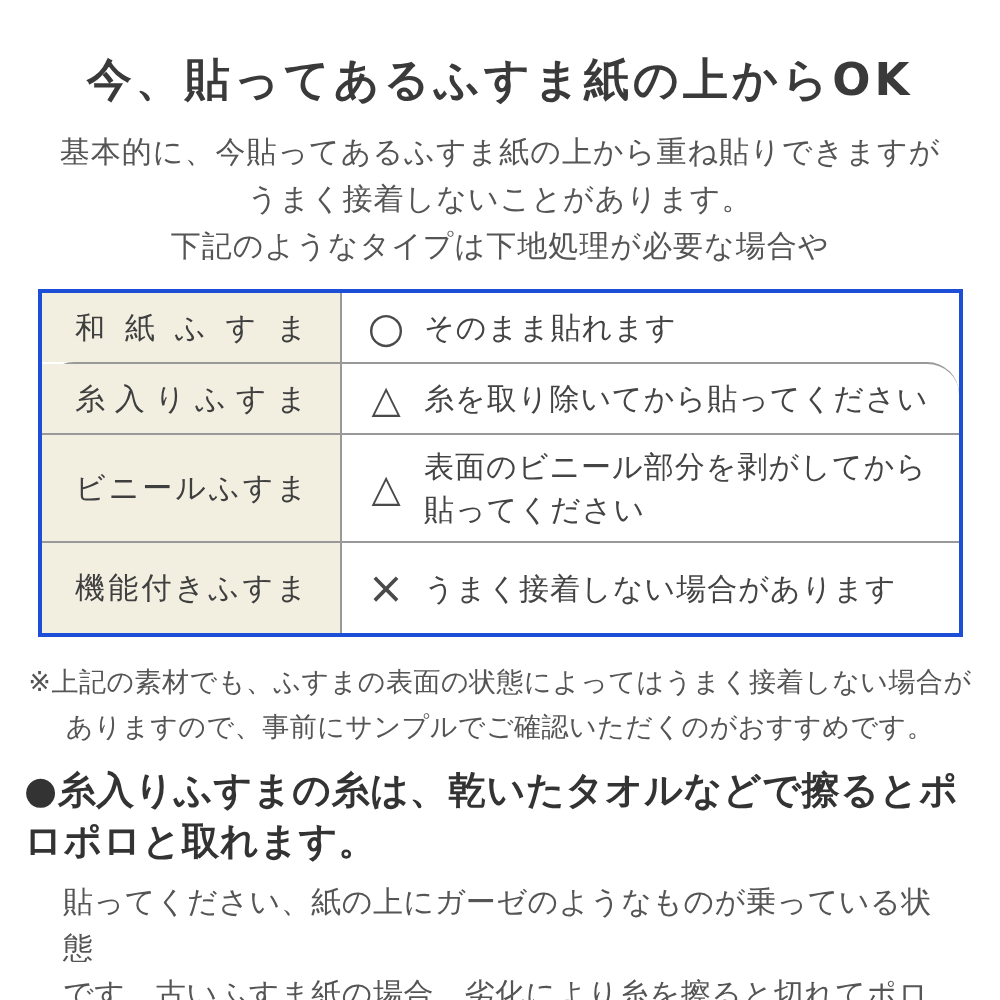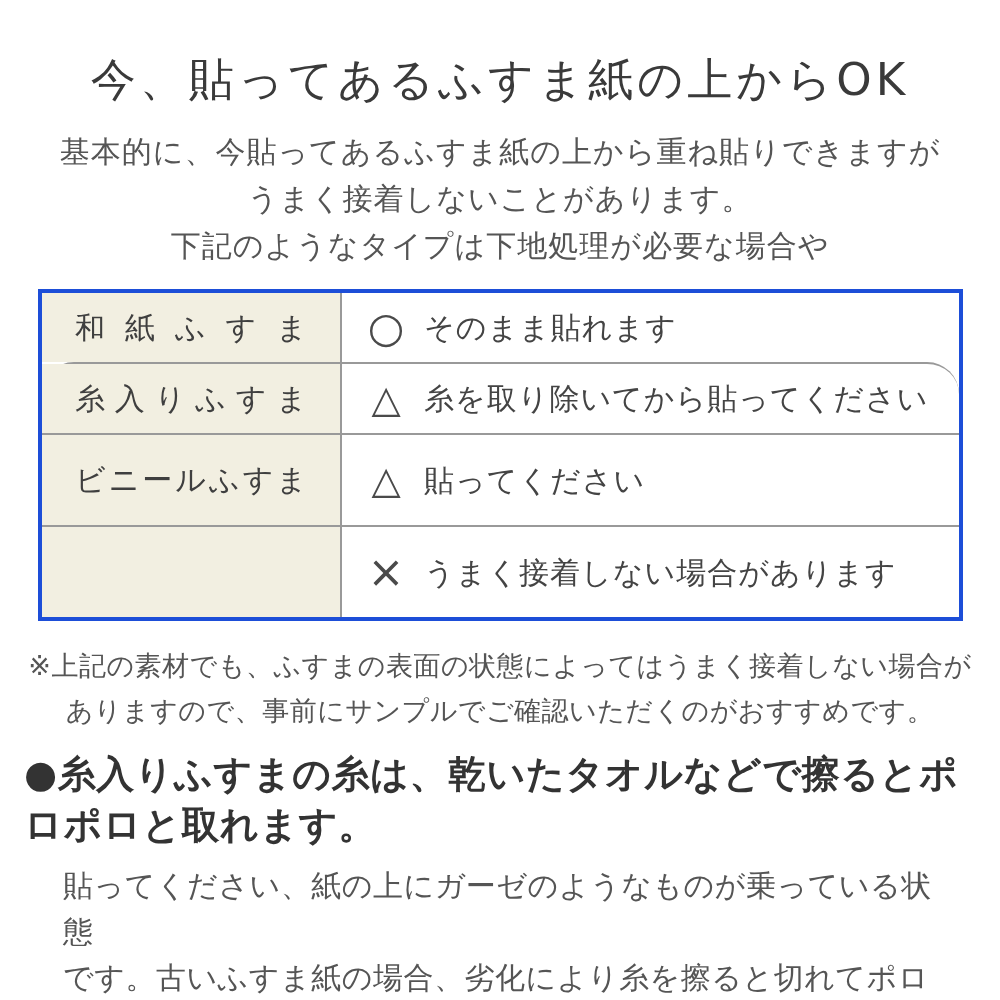--- a/index.html
+++ b/index.html
@@ -9,21 +9,21 @@
     font-family: "DejaVu Sans", sans-serif;
     overflow: hidden;
     color: #3a3a3a;
   }
   .page { width: 1000px; height: 1000px; position: relative; }
 
   .title {
     margin-top: 50px;
     text-align: center;
     font-size: 45px;
-    font-weight: 400;
+    font-weight: 700;
     letter-spacing: 4px;
     color: #3a3a3a;
   }
 
   .intro {
     margin-top: 18px;
     text-align: center;
     font-size: 30px;
     line-height: 47px;
     letter-spacing: 1px;
@@ -157,27 +157,29 @@
     </div>
 
     <div class="trow">
       <div class="cell-label">
         <div class="label-line">ビニールふすま</div>
 
       </div>
       <div class="cell-desc">
         <span class="mark" data-mark="triangle">△</span>
         <span class="desc-text">
+          <div class="desc-line">表面のビニール部分を剥がしてから</div>
           <div class="desc-line">貼ってください</div>
         </span>
       </div>
     </div>
 
     <div class="trow">
       <div class="cell-label">
+        <div class="label-line">機能付きふすま</div>
       </div>
       <div class="cell-desc">
         <span class="mark" data-mark="cross">×</span>
         <span class="desc-text">
           <div class="desc-line">うまく接着しない場合があります</div>
 
         </span>
       </div>
     </div>
 

